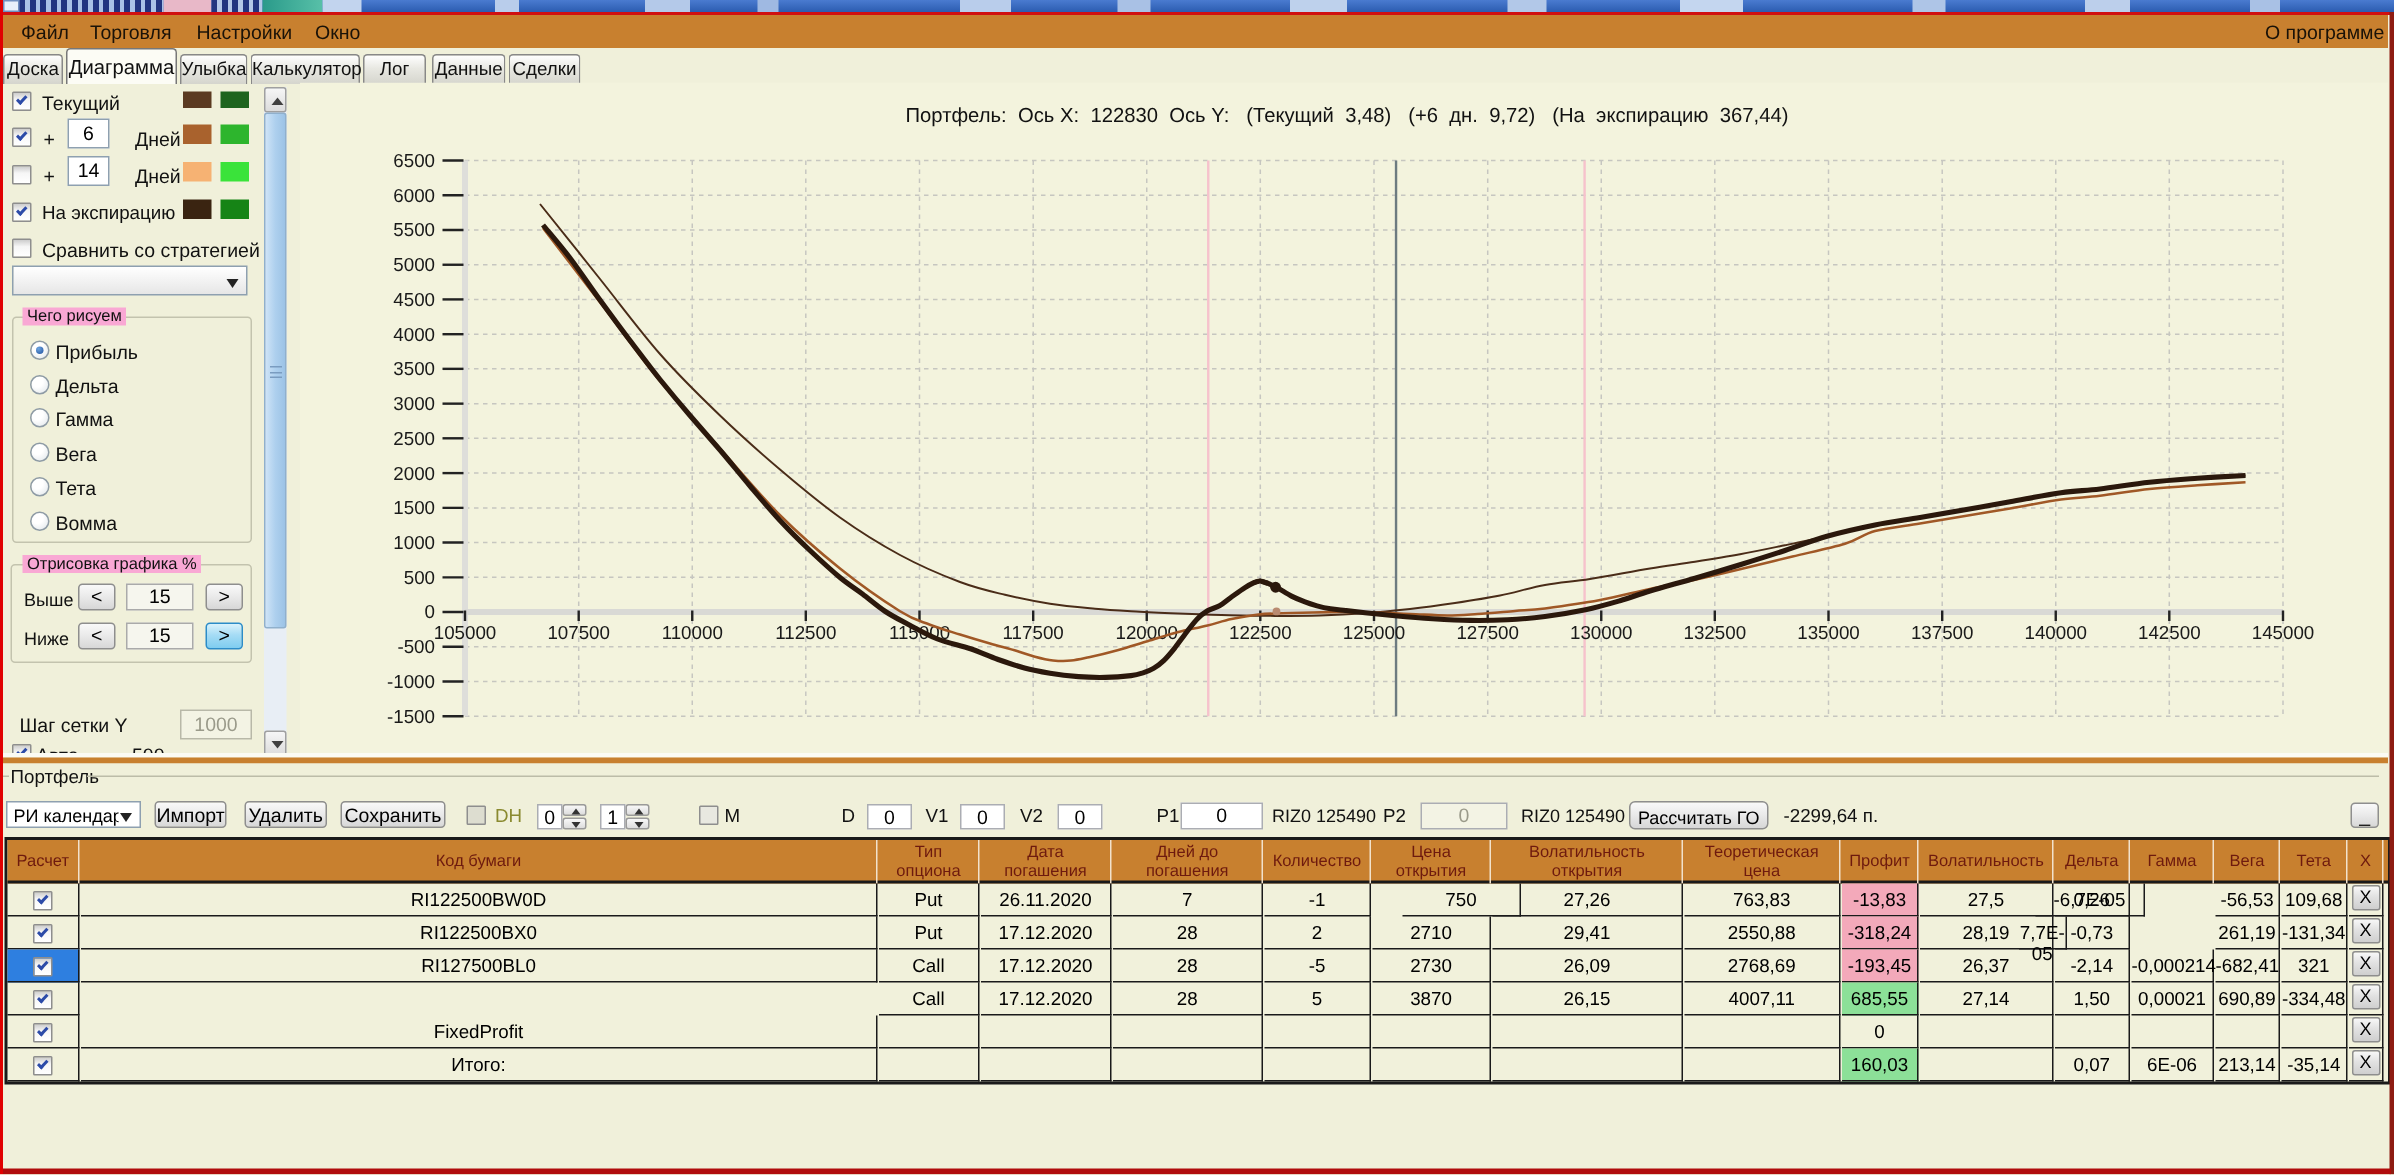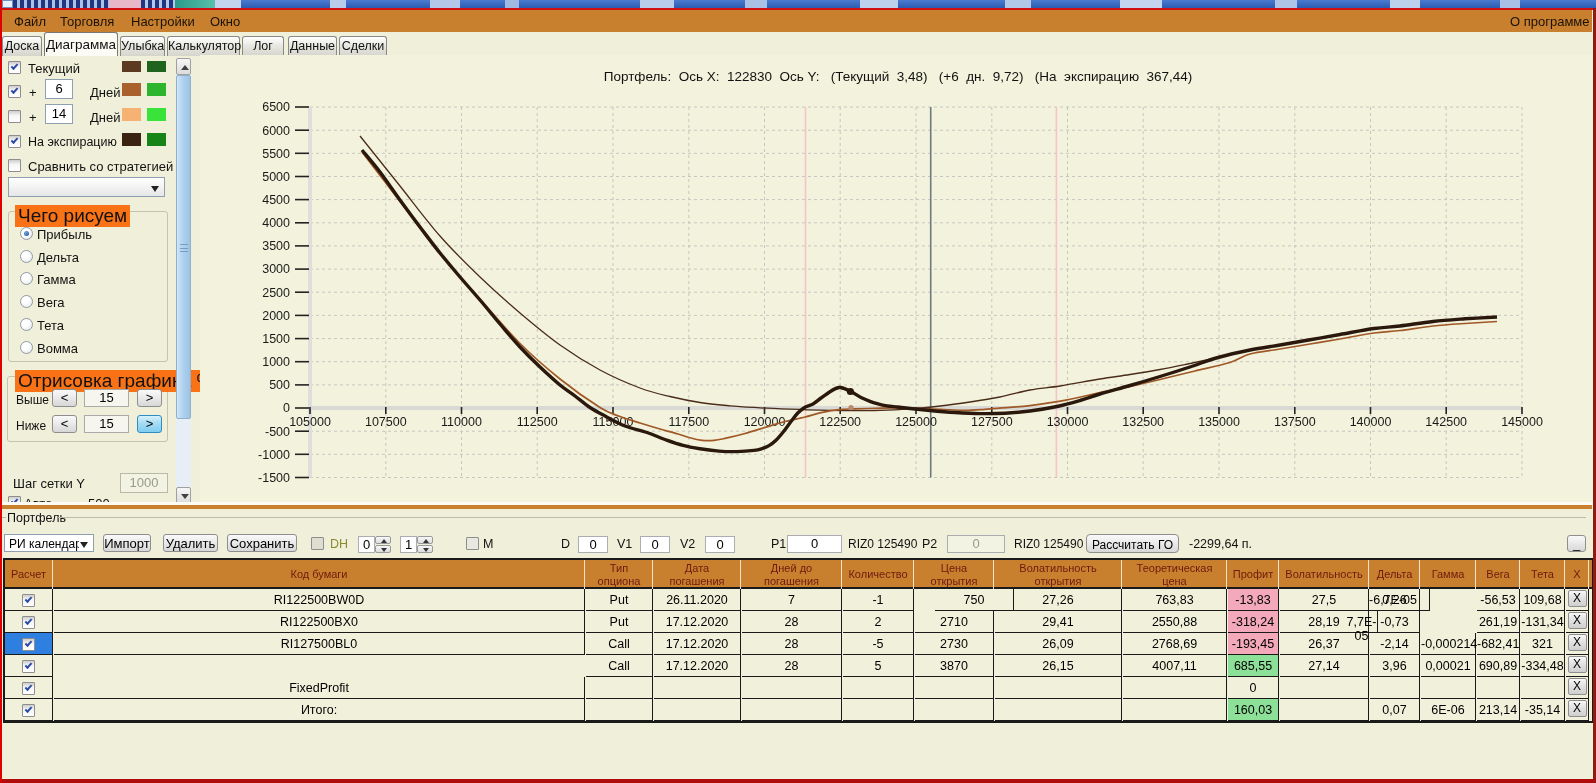--- a/index.html
+++ b/index.html
@@ -19,21 +19,21 @@
 
 #lp{position:absolute;left:0;top:0;width:200px;height:446px;overflow:hidden}
 .cb{display:inline-block;position:relative;width:13px;height:13px;background:linear-gradient(#cdcdcd,#f6f6f6 40%,#fff);border:1px solid #8e8e8e;border-radius:1px;vertical-align:middle}
 .cb .chk{position:absolute;left:2px;top:2px;width:7px;height:4px;border-left:2px solid #2c4ba8;border-bottom:2px solid #2c4ba8;transform:rotate(-47deg)}
 .lbl{position:absolute;font-size:13px;color:#111;white-space:nowrap}
 .sw{position:absolute;width:19px;height:13px}
 .tbx{position:absolute;background:#fff;border:1px solid #8ea0b0;font-size:13px;text-align:center;color:#000}
 .radio{position:absolute;width:13px;height:13px;border-radius:50%;border:1px solid #8e9ba5;background:radial-gradient(circle at 35% 30%,#fff 35%,#dfe5e9)}
 .radio.on::after{content:"";position:absolute;left:3px;top:3px;width:5px;height:5px;border-radius:50%;background:radial-gradient(circle at 35% 30%,#6ea6e0,#1e4f9e)}
 .gbox{position:absolute;border:1px solid #c3c3ae;border-radius:3px}
-.gcap{position:absolute;font-size:19px;color:#111;background:#f97316;padding:0 3px;white-space:nowrap}
+.gcap{position:absolute;font-size:11px;color:#111;background:#f9a8d4;padding:0 3px;white-space:nowrap}
 .btn{position:absolute;background:linear-gradient(#f9f9f9,#ebebeb 45%,#d7d7d7);border:1px solid #8e8e8e;border-radius:3px;font-size:13px;text-align:center;color:#000}
 .btn.hl{background:linear-gradient(#d9f2fc,#a6dcf5 45%,#7fcdf0);border:1px solid #2c8cc8}
 
 #sb{position:absolute;left:176px;top:2px;width:15px;height:446px;background:#e8eef5}
 .sbtn{position:absolute;left:0;width:15px;height:17px;background:linear-gradient(#f6f6f6,#dcdcdc);border:1px solid #a0a0a0;border-radius:2px}
 .tri-u{position:absolute;left:3.5px;top:6px;width:0;height:0;border-left:4px solid transparent;border-right:4px solid transparent;border-bottom:5px solid #404040}
 .tri-d{position:absolute;left:3.5px;top:6px;width:0;height:0;border-left:4px solid transparent;border-right:4px solid transparent;border-top:5px solid #404040}
 #sbthumb{position:absolute;left:0;top:17px;width:15px;height:344px;background:linear-gradient(90deg,#cfe4f7,#aed0ee 50%,#9cc3e6);border:1px solid #90b0cc;border-radius:2px}
 #sbgrip{position:absolute;left:3px;top:168px;width:8px;height:8px;border-top:1.5px solid #7a9cc0;border-bottom:1.5px solid #7a9cc0}
 #sbgrip::after{content:"";position:absolute;left:0;top:2.5px;width:8px;height:0;border-top:1.5px solid #7a9cc0}
@@ -440,21 +440,21 @@
 <div class="td cbcell" style="left:0px;width:48px"><span class="cb"><span class="chk"></span></span></div>
 <div class="td" style="left:581px;width:67px">Call</div>
 <div class="td" style="left:649px;width:87px">17.12.2020</div>
 <div class="td" style="left:737px;width:100px">28</div>
 <div class="td" style="left:838px;width:71px">5</div>
 <div class="td" style="left:910px;width:79px">3870</div>
 <div class="td" style="left:990px;width:127px">26,15</div>
 <div class="td" style="left:1118px;width:104px">4007,11</div>
 <div class="td green" style="left:1223px;width:51px">685,55</div>
 <div class="td" style="left:1275px;width:89px">27,14</div>
-<div class="td" style="left:1365px;width:50px">3,96</div>
+<div class="td" style="left:1365px;width:50px">1,50</div>
 <div class="td" style="left:1416px;width:55px">0,00021</div>
 <div class="td" style="left:1472px;width:43px">690,89</div>
 <div class="td" style="left:1516px;width:44px">-334,48</div>
 <div class="td" style="left:1561px;width:23px;padding:0"><span class="xbtn">X</span></div>
 </div>
 <div class="tr" style="top:117px">
 <div class="td cbcell" style="left:0px;width:48px"><span class="cb"><span class="chk"></span></span></div>
 <div class="td" style="left:49px;width:531px">FixedProfit</div>
 <div class="td" style="left:581px;width:67px"></div>
 <div class="td" style="left:649px;width:87px"></div>

